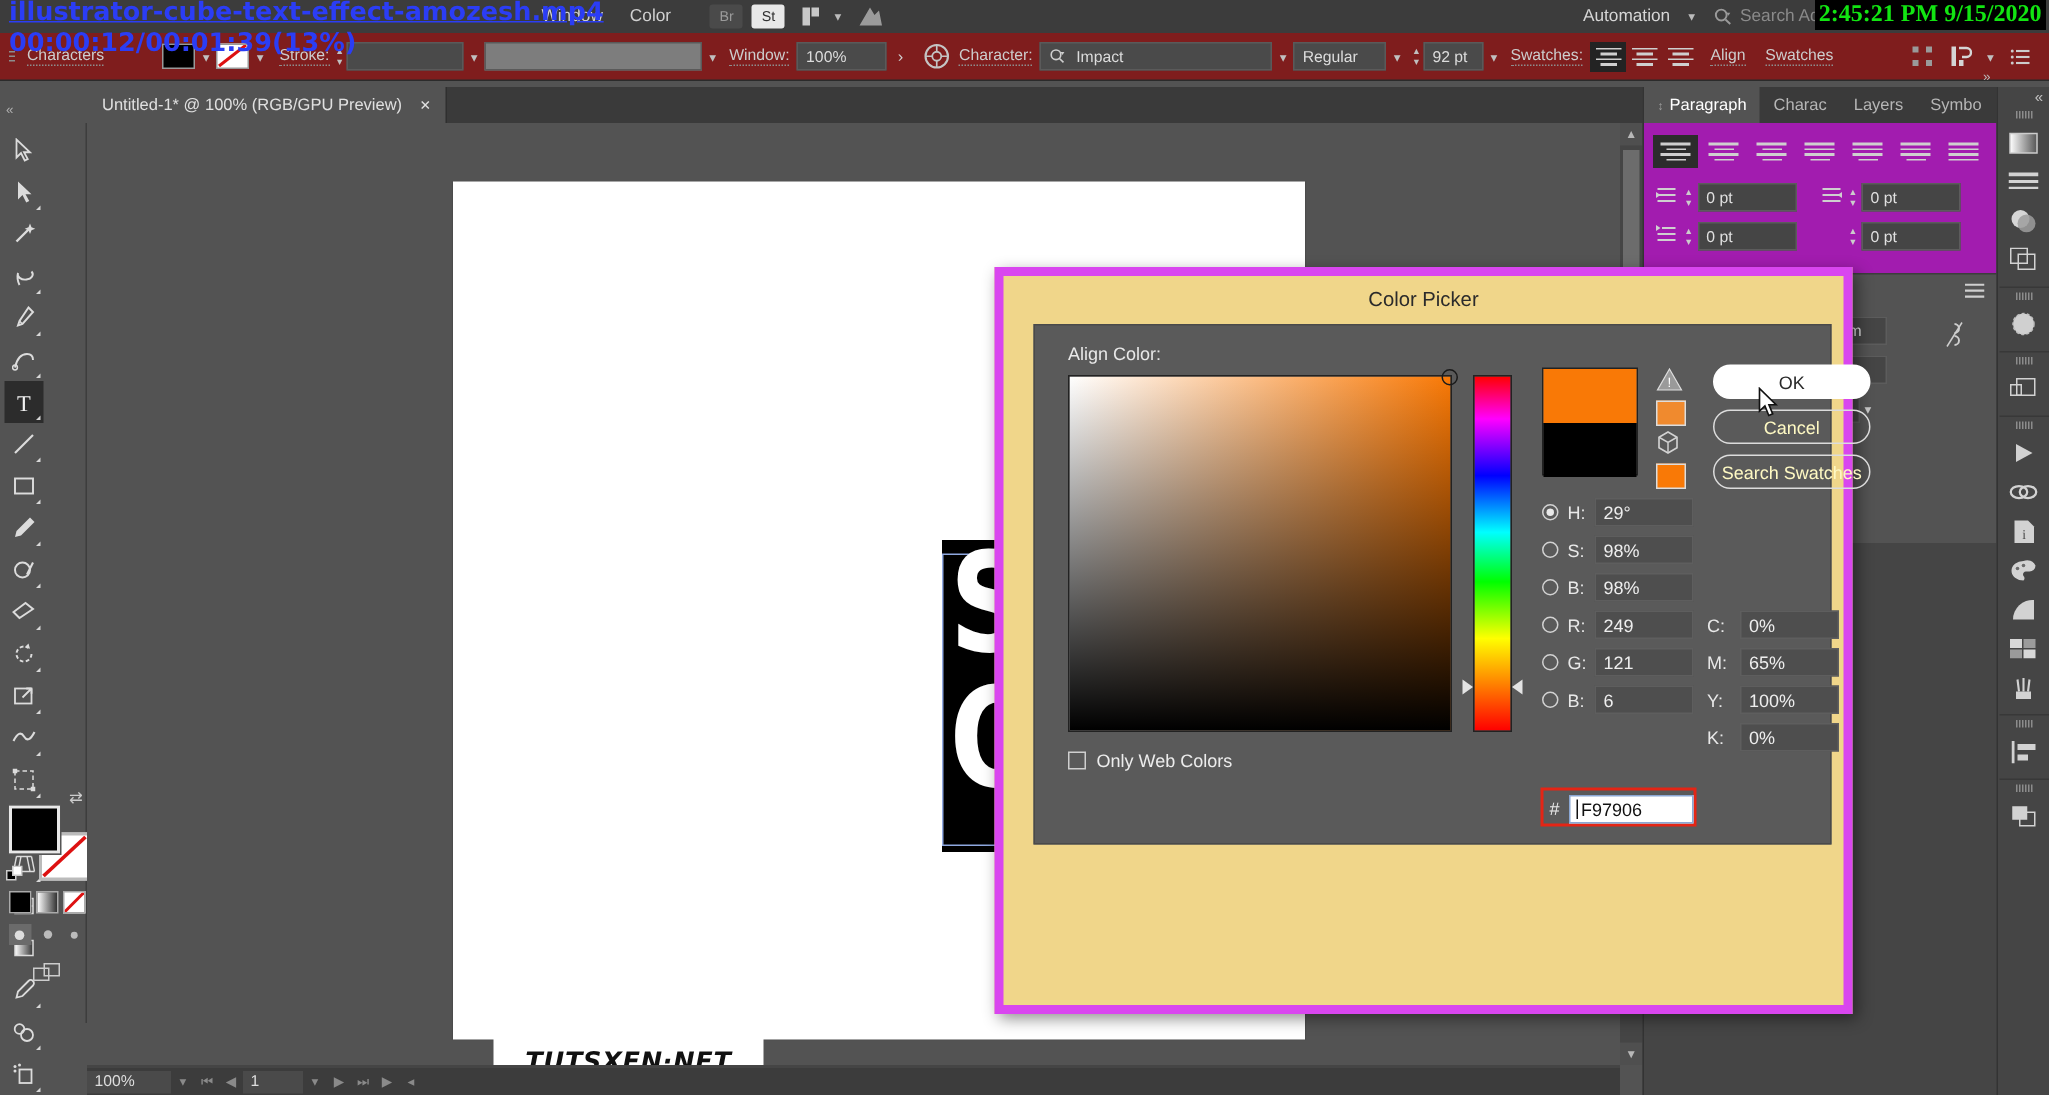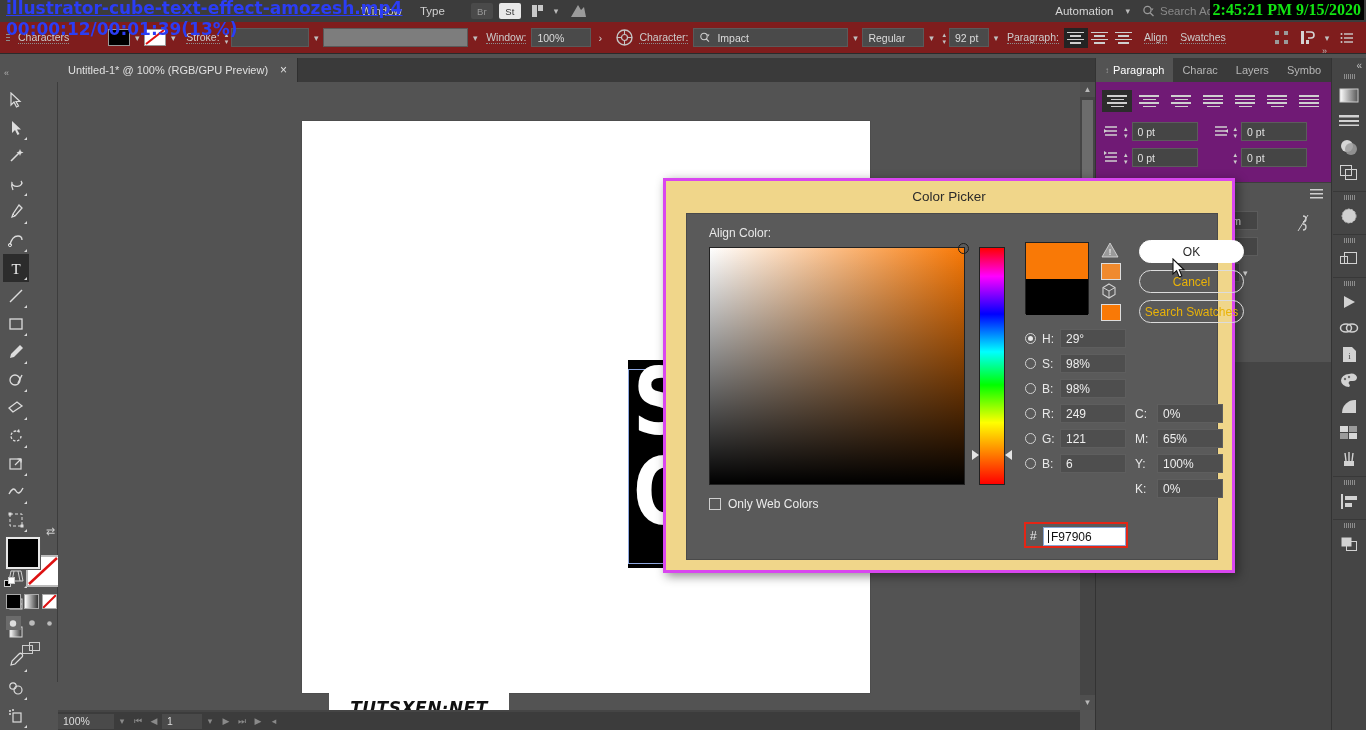--- a/index.html
+++ b/index.html
@@ -145,21 +145,21 @@
   
   .rightdock {
     position:absolute; left:1095px; top:58px; width:236px; height:672px;
     background:#454545; border-left:1px solid #333;
   }
   .panel-tabs { display:flex; height:24px; background:#3a3a3a; align-items:stretch; }
   .ptab { display:flex; align-items:center; padding:0 9px; font-size:11px; color:#b6b6b6; }
   .ptab.active { background:#535353; color:#fff; }
   .ptab .grip { font-size:8px; margin-right:4px; color:#9d9d9d; }
   .panel-menu { margin-left:auto; padding:0 8px; display:flex; align-items:center; }
-  .panel-body { background:#701a75; padding:8px 6px; }
+  .panel-body { background:#a21caf; padding:8px 6px; }
   .align-row { display:flex; gap:2px; margin-bottom:10px; }
   .al-btn { width:30px; height:22px; display:flex; flex-direction:column;
             justify-content:center; align-items:center; gap:2px; }
   .al-btn.sel { background:#2c2c2c; }
   .al-btn i { display:block; height:1.5px; background:#cfcfcf; }
   .field-row { display:flex; align-items:center; gap:4px; margin-bottom:7px; }
   .fr-icon { width:18px; color:#cfcfcf; font-size:11px; text-align:center; }
   .fr-step { display:flex; flex-direction:column; font-size:7px; line-height:7px; color:#ccc; }
   .fr-input { width:66px; height:19px; background:#454545; border:1px solid #5c5c5c;
               display:flex; align-items:center; padding:0 5px; font-size:10.5px; color:#e0e0e0; }
@@ -173,22 +173,22 @@
   }
   .rail-grp { width:33px; border-bottom:1px solid #383838; padding:3px 0 5px;
               display:flex; flex-direction:column; align-items:center; }
   .rail-grip { width:14px; height:5px; display:flex; gap:1px; justify-content:center; margin-bottom:3px; }
   .rail-grip i { width:1px; height:5px; background:#8c8c8c; }
   .rail-ico { width:28px; height:26px; display:flex; align-items:center; justify-content:center; color:#d2d2d2; }
   .collapse { font-size:10px; color:#c0c0c0; width:100%; text-align:right; padding-right:4px; }
 
   
   .cp {
-    position:absolute; left:663px; top:178px; width:572px; height:395px;
-    background:#f0d68a; border:3px solid #d946ef;
+    position:absolute; left:663px; top:178px; width:572px; height:498px;
+    background:#f0d68a; border:6px solid #d946ef;
     box-shadow:3px 3px 10px rgba(0,0,0,0.45);
   }
   .cp-title {
     height:30px; display:flex; align-items:center; justify-content:center;
     font-size:13.5px; color:#2b2b2b;
   }
   .cp-body {
     position:absolute; left:20px; top:32px; width:532px; height:347px;
     background:#5a5a5a; border:1px solid #4a4a4a;
   }
@@ -220,21 +220,21 @@
   }
   .cp-new { height:36px; background:#f97906; }
   .cp-old { height:36px; background:#000; }
   .cp-alerts { position:absolute; left:414px; top:28px; width:26px; }
   .alert-sw { width:20px; height:17px; background:#f08a2e; border:1px solid #ddd; margin:3px 0; }
   .alert-sw2 { width:20px; height:17px; background:#f97906; border:1px solid #ddd; margin:3px 0; }
   .cp-buttons { position:absolute; left:452px; top:26px; width:105px; }
   .cp-btn {
     width:105px; height:23px; border-radius:12px; border:1px solid #dcdcdc;
     display:flex; align-items:center; justify-content:center;
-    font-size:12px; color:#eab308; margin-bottom:7px;
+    font-size:12px; color:#fef9c3; margin-bottom:7px;
   }
   .cp-btn.primary { background:#ffffff; color:#2a2a2a; border:1px solid #fff; }
   .cp-rows { position:absolute; left:338px; top:112px; }
   .cp-row { display:flex; align-items:center; height:25px; }
   .radio { width:11px; height:11px; border-radius:50%; border:1.5px solid #d2d2d2;
            margin-right:6px; position:relative; }
   .radio.on::after { content:""; position:absolute; left:2px; top:2px;
                      width:5px; height:5px; border-radius:50%; background:#e8e8e8; }
   .cp-rl { width:18px; font-size:12px; color:#e9e9e9; }
   .cp-in {
@@ -276,21 +276,21 @@
     font-family:"Liberation Serif", serif; font-weight:bold; font-size:16px;
     white-space:nowrap;
   }
 </style>
 </head>
 <body>
 
 <div class="menubar">
   <div style="width:352px"></div>
   <div class="menu-item">Window</div>
-  <div class="menu-item">Type</div>
+  <div class="menu-item">Color</div>
   <div style="width:14px"></div>
   <div class="mb-btn">Br</div>
   <div class="mb-btn active">St</div>
   <div class="mb-icon">
     <div class="bar-split">
         <i></i>
         <i class="b2"></i>
       </div>
   </div>
   <div class="chev">▾</div>
@@ -361,21 +361,21 @@
   </div>
   <div class="drop-arrow">▾</div>
   <div class="cb-field" style="width:62px">Regular</div>
   <div class="drop-arrow">▾</div>
   <div class="stepper" style="margin-left:4px">
       <span>▴</span>
       <span>▾</span>
     </div>
   <div class="cb-field" style="width:40px">92 pt</div>
   <div class="drop-arrow">▾</div>
-  <div class="cb-label" style="margin-left:4px">Paragraph:</div>
+  <div class="cb-label" style="margin-left:4px">Swatches:</div>
   <div class="align-btn sel">
     <i style="width:17px"></i>
       <i style="width:11px"></i>
       <i style="width:17px"></i>
       <i style="width:11px"></i>
   </div>
   <div class="align-btn">
     <i style="width:17px"></i>
       <i style="width:11px"></i>
       <i style="width:17px"></i>

